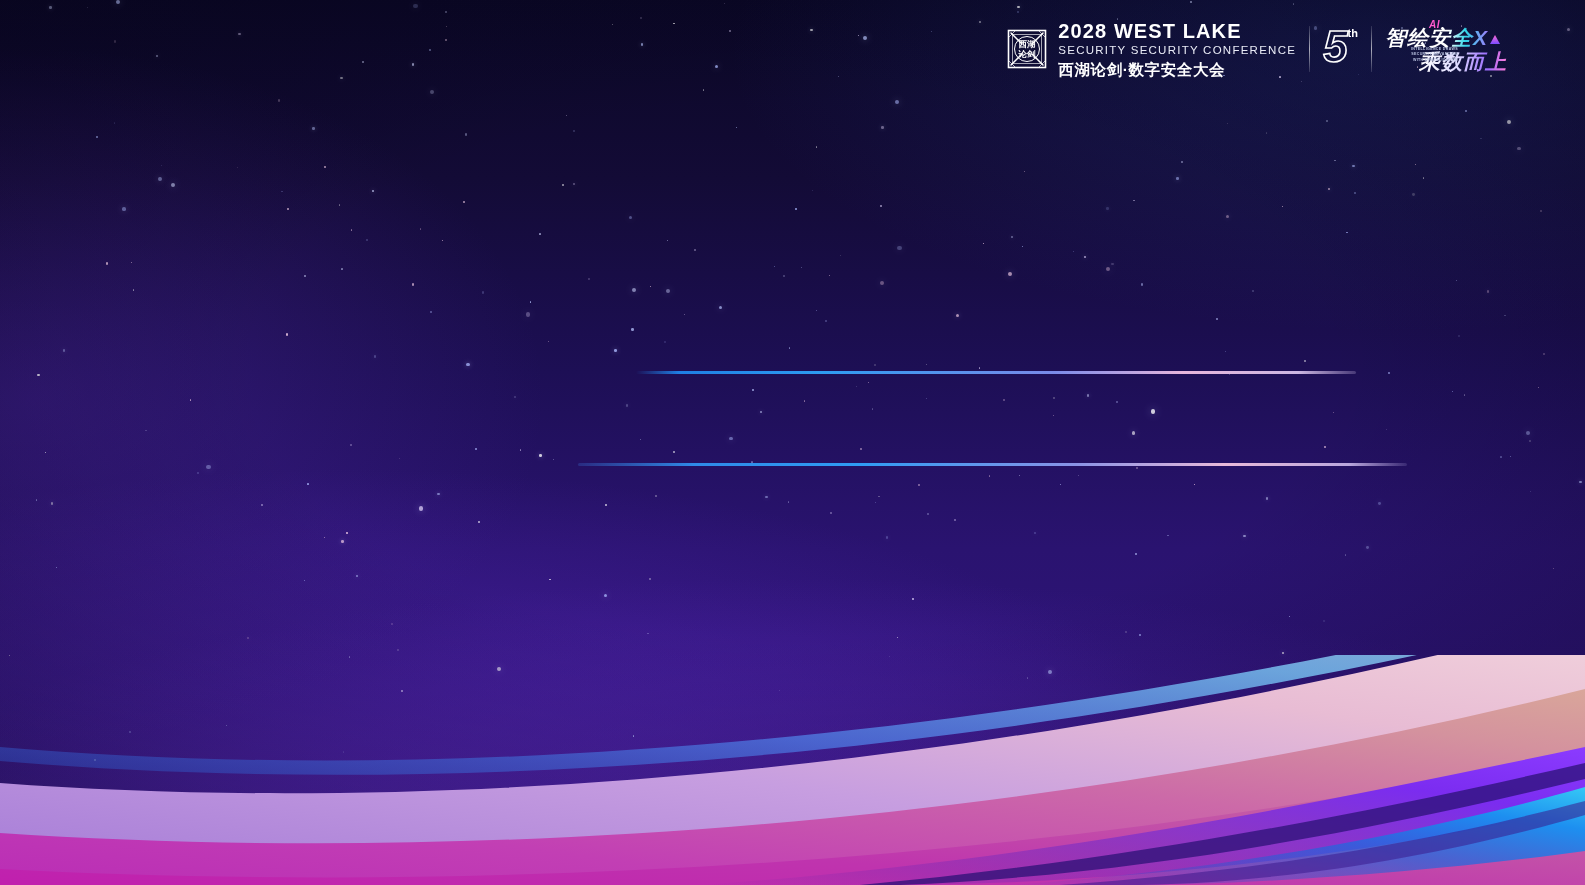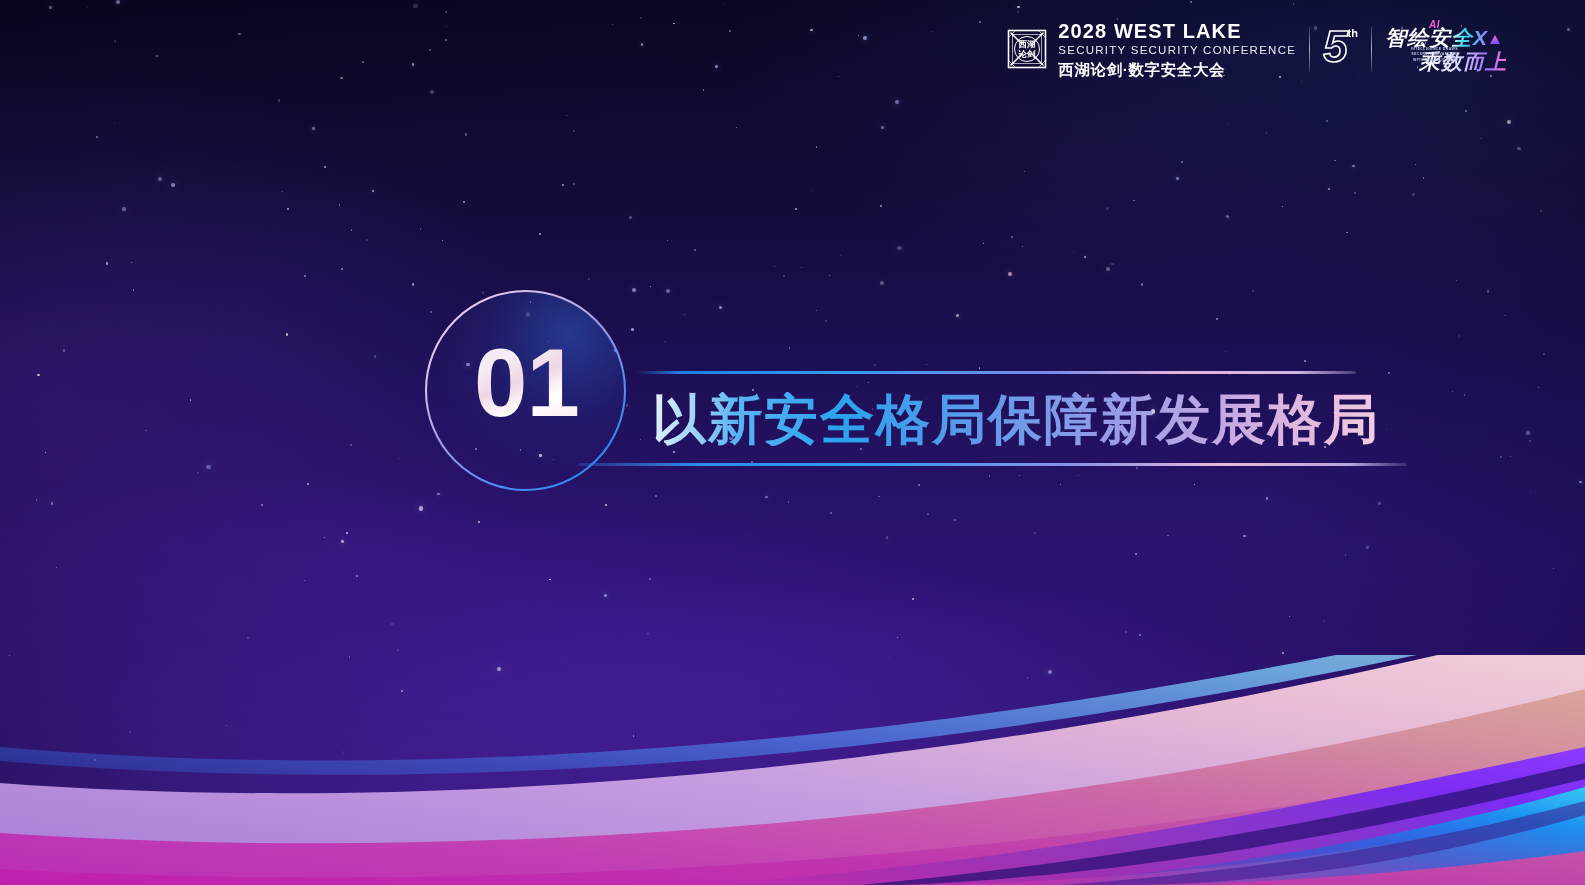--- a/index.html
+++ b/index.html
@@ -629,41 +629,24 @@
     <path d="M700,230 C1040,206 1310,150 1585,92 L1585,152 C1330,208 1090,230 880,230 Z" fill="url(#gViolet)"></path>
 
     <path d="M1010,230 C1240,214 1430,176 1585,132 L1585,196 C1440,216 1260,230 1120,230 Z" fill="url(#gCyan)"></path>
 
     <path d="M860,230 C1120,206 1360,160 1585,108 L1585,124 C1370,176 1140,220 900,230 Z" fill="#2b1176" opacity="0.75"></path>
     <path d="M1060,230 C1270,216 1450,182 1585,146 L1585,160 C1460,196 1290,230 1120,230 Z" fill="#3a1a8c" opacity="0.55"></path>
   </svg>
 
   <div class="chapter">
 
-    <div class="num-circle">
-      <div class="disc"></div>
-      <svg class="ring" viewBox="0 0 203 203">
-        <defs>
-          <linearGradient id="ringGrad" x1="0.12" y1="0.05" x2="0.88" y2="1">
-            <stop offset="0%" stop-color="#e9d4ee"></stop>
-            <stop offset="22%" stop-color="#cfb9e8"></stop>
-            <stop offset="45%" stop-color="#9f9ce6"></stop>
-            <stop offset="68%" stop-color="#5a8ef0"></stop>
-            <stop offset="100%" stop-color="#1b86f0"></stop>
-          </linearGradient>
-        </defs>
-        <circle cx="101.5" cy="101.5" r="99.5" fill="none" stroke="url(#ringGrad)" stroke-width="2.1"></circle>
-      </svg>
-      <div class="num-text">01</div>
-    </div>
 
     <div class="rule rule-top"></div>
     <div class="rule rule-bottom"></div>
 
-    <div class="chapter-title">以新安全格局保障新发展格局</div>
   </div>
 
   <div class="logo-bar">
 
     <svg class="logo-emblem" viewBox="0 0 44 44">
       <rect x="3.5" y="3.5" width="37" height="37" fill="none" stroke="#ffffff" stroke-width="1.6"></rect>
       <rect x="7.5" y="7.5" width="29" height="29" fill="none" stroke="#ffffff" stroke-width="0.9" opacity="0.7"></rect>
       <circle cx="22" cy="22" r="12.5" fill="none" stroke="#ffffff" stroke-width="1"></circle>
       <g stroke="#ffffff" stroke-width="1.5" stroke-linecap="round">
         <line x1="6" y1="6" x2="17" y2="17"></line>

